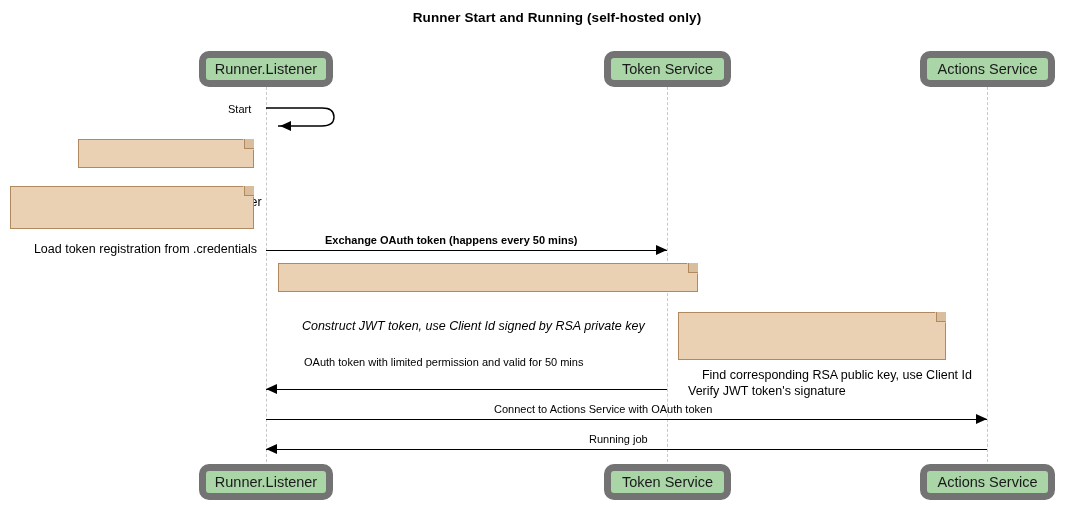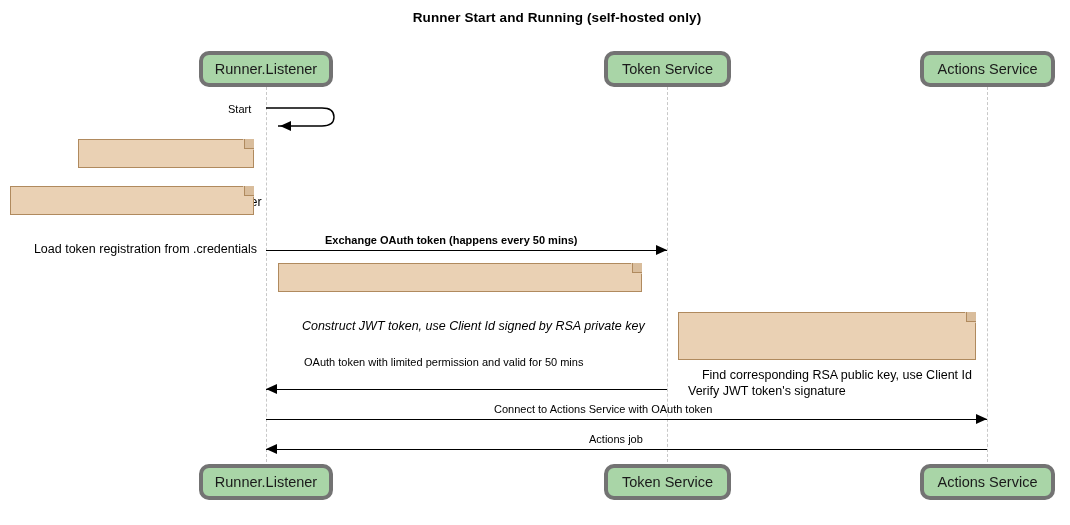--- a/index.html
+++ b/index.html
@@ -30,21 +30,21 @@
     font-weight: bold;
     color: #000000;
     letter-spacing: 0.1px;
     padding-left: 22px;
   }
   
   .participant {
     position: absolute;
     height: 36px;
     background: #a9d5a7;
-    border: 4px solid #737373;
+    border: 7px solid #737373;
     border-radius: 10px;
     color: #1a1a1a;
     font-size: 14.5px;
     display: flex;
     align-items: center;
     justify-content: center;
     box-sizing: border-box;
     white-space: nowrap;
   }
   
@@ -145,52 +145,52 @@
       <polygon points="16,23 27,18 27,28" fill="#000000"></polygon>
     </svg>
   </div>
 
   <div class="note" style="left:78px; top:139px; width:176px; height:29px;">
     <span class="fold-cut"></span>
     <span class="fold"></span>
     <span>Load config info from .runner</span>
   </div>
 
-  <div class="note" style="left:10px; top:186px; width:244px; height:29px;">
+  <div class="note" style="left:10px; top:186px; width:244px; height:43px;">
     <span class="fold-cut"></span>
     <span class="fold"></span>
     <span>Load token registration from .credentials</span>
   </div>
 
   <div class="msg-label" style="left:325px; top:234px;font-weight:bold;">Exchange OAuth token (happens every 50 mins)</div>
   <div class="msg-line" style="left:266px; top:250px; width:401px;"></div>
   <div class="arrowhead right" style="left:656px; top:245px;"></div>
 
-  <div class="note" style="left:278px; top:263px; width:364px; height:29px;font-style:italic;">
+  <div class="note" style="left:278px; top:263px; width:420px; height:29px;font-style:italic;">
     <span class="fold-cut"></span>
     <span class="fold"></span>
     <span>Construct JWT token, use Client Id signed by RSA private key</span>
   </div>
 
-  <div class="note" style="left:678px; top:312px; width:298px; height:48px;">
+  <div class="note" style="left:678px; top:312px; width:268px; height:48px;">
     <span class="fold-cut"></span>
     <span class="fold"></span>
     <span>Find corresponding RSA public key, use Client Id
 Verify JWT token's signature</span>
   </div>
 
   <div class="msg-label" style="left:304px; top:356px;">OAuth token with limited permission and valid for 50 mins</div>
   <div class="msg-line" style="left:266px; top:389px; width:401px;"></div>
   <div class="arrowhead left" style="left:266px; top:384px;"></div>
 
   <div class="msg-label" style="left:494px; top:403px;">Connect to Actions Service with OAuth token</div>
   <div class="msg-line" style="left:266px; top:419px; width:721px;"></div>
   <div class="arrowhead right" style="left:976px; top:414px;"></div>
 
-  <div class="msg-label" style="left:589px; top:433px;">Actions job</div>
+  <div class="msg-label" style="left:589px; top:433px;">Running job</div>
   <div class="msg-line" style="left:266px; top:449px; width:721px;"></div>
   <div class="arrowhead left" style="left:266px; top:444px;"></div>
 
   <div class="participant" style="left:199px; top:464px; width:134px;">
     <span>Runner.Listener</span>
   </div>
   <div class="participant" style="left:604px; top:464px; width:127px;">
     <span>Token Service</span>
   </div>
   <div class="participant" style="left:920px; top:464px; width:135px;">

